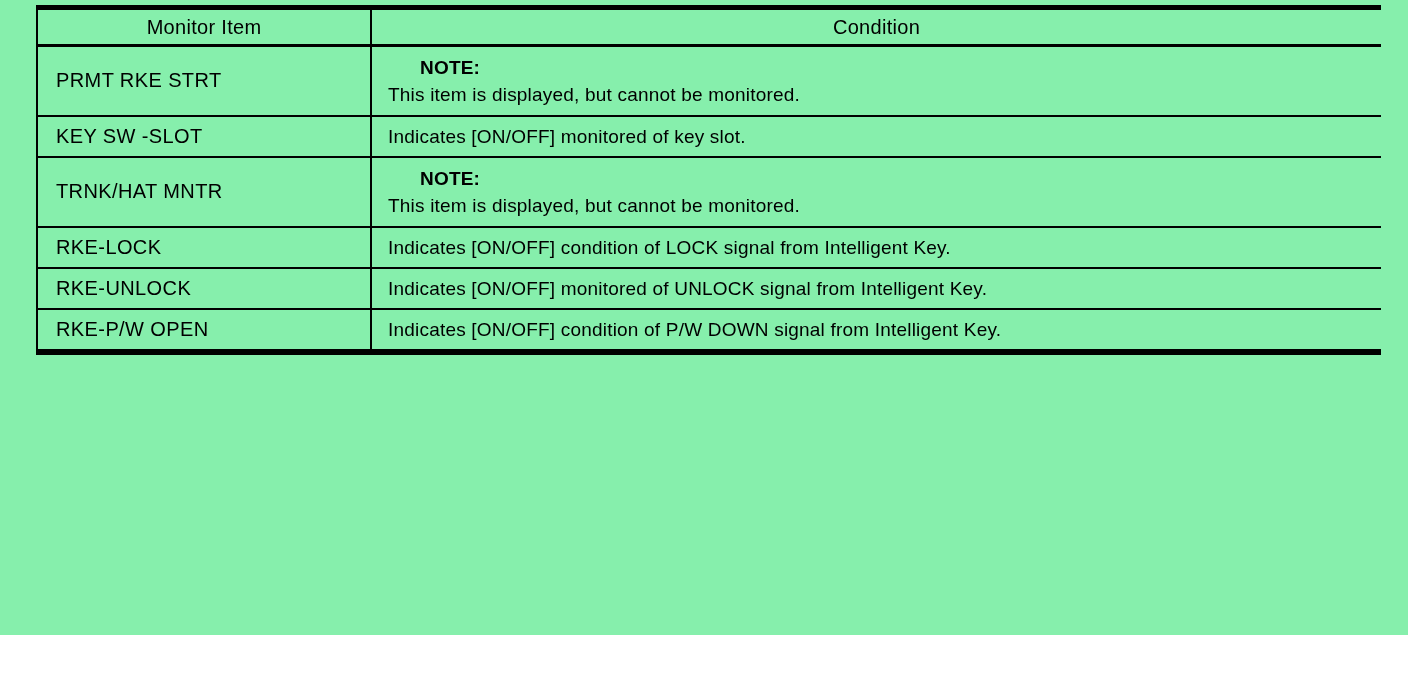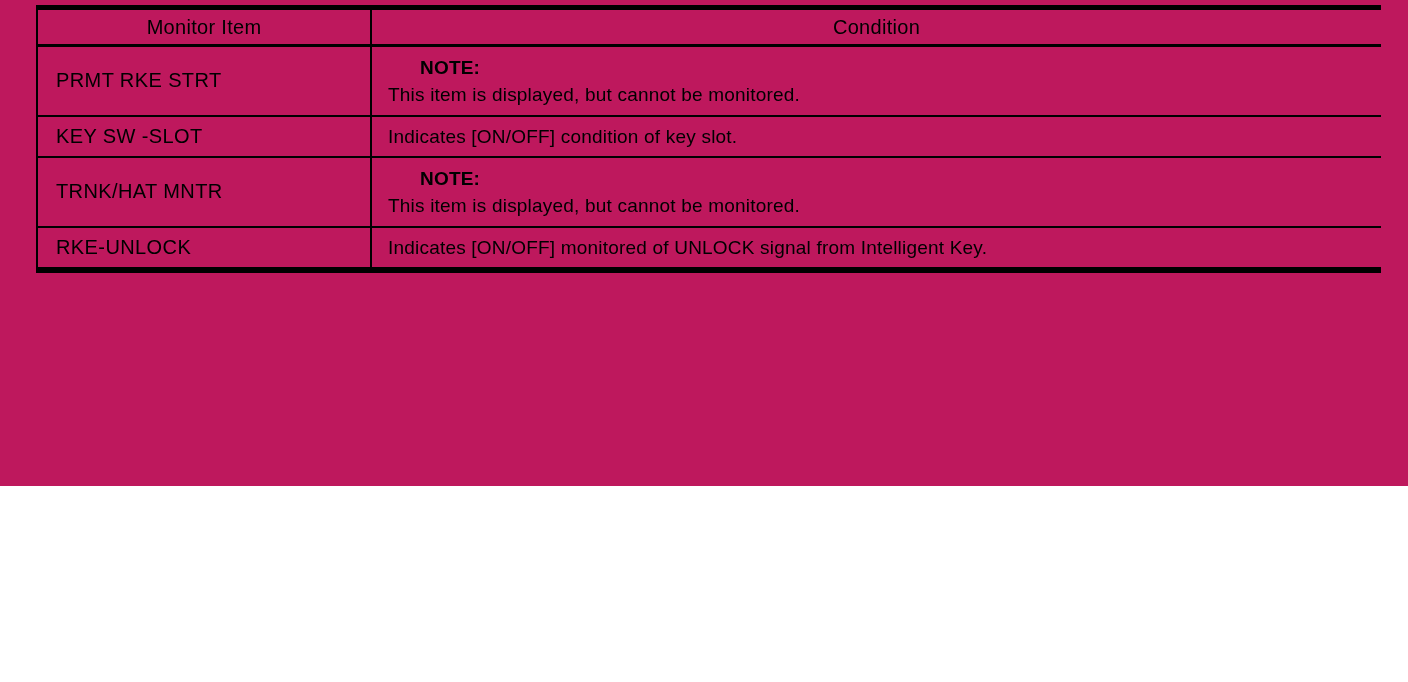--- a/index.html
+++ b/index.html
@@ -8,22 +8,22 @@
     background: #ffffff;
     width: 1408px;
     height: 682px;
     overflow: hidden;
     font-family: "Liberation Sans", "DejaVu Sans", sans-serif;
     color: #000000;
   }
   .sheet {
     position: absolute;
     left: 0; top: 0;
-    width: 1408px; height: 486px;
-    background: #be185d;
+    width: 1408px; height: 635px;
+    background: #86efac;
   }
   table.monitor-table {
     position: absolute;
     left: 36px;
     top: 5px;
     width: 1345px;
     border-collapse: collapse;
     table-layout: fixed;
     border-top: 5px solid #000000;
     border-bottom: 6px solid #000000;
@@ -94,28 +94,36 @@
     <tbody id="table-body">
         <tr class="tall">
     <td class="item-cell">PRMT RKE STRT</td>
     <td class="cond-cell">
             <div class="note-label">NOTE:</div>
             <div>This item is displayed, but cannot be monitored.</div>
           </td>
   </tr>
         <tr class="short">
     <td class="item-cell">KEY SW -SLOT</td>
-    <td class="cond-cell">Indicates [ON/OFF] condition of key slot.</td>
+    <td class="cond-cell">Indicates [ON/OFF] monitored of key slot.</td>
   </tr>
         <tr class="tall">
     <td class="item-cell">TRNK/HAT MNTR</td>
     <td class="cond-cell">
             <div class="note-label">NOTE:</div>
             <div>This item is displayed, but cannot be monitored.</div>
           </td>
   </tr>
         <tr class="short">
+    <td class="item-cell">RKE-LOCK</td>
+    <td class="cond-cell">Indicates [ON/OFF] condition of LOCK signal from Intelligent Key.</td>
+  </tr>
+        <tr class="short">
     <td class="item-cell">RKE-UNLOCK</td>
     <td class="cond-cell">Indicates [ON/OFF] monitored of UNLOCK signal from Intelligent Key.</td>
+  </tr>
+        <tr class="short">
+    <td class="item-cell">RKE-P/W OPEN</td>
+    <td class="cond-cell">Indicates [ON/OFF] condition of P/W DOWN signal from Intelligent Key.</td>
   </tr>
       </tbody>
   </table>
 </div>
 
 </body></html>

